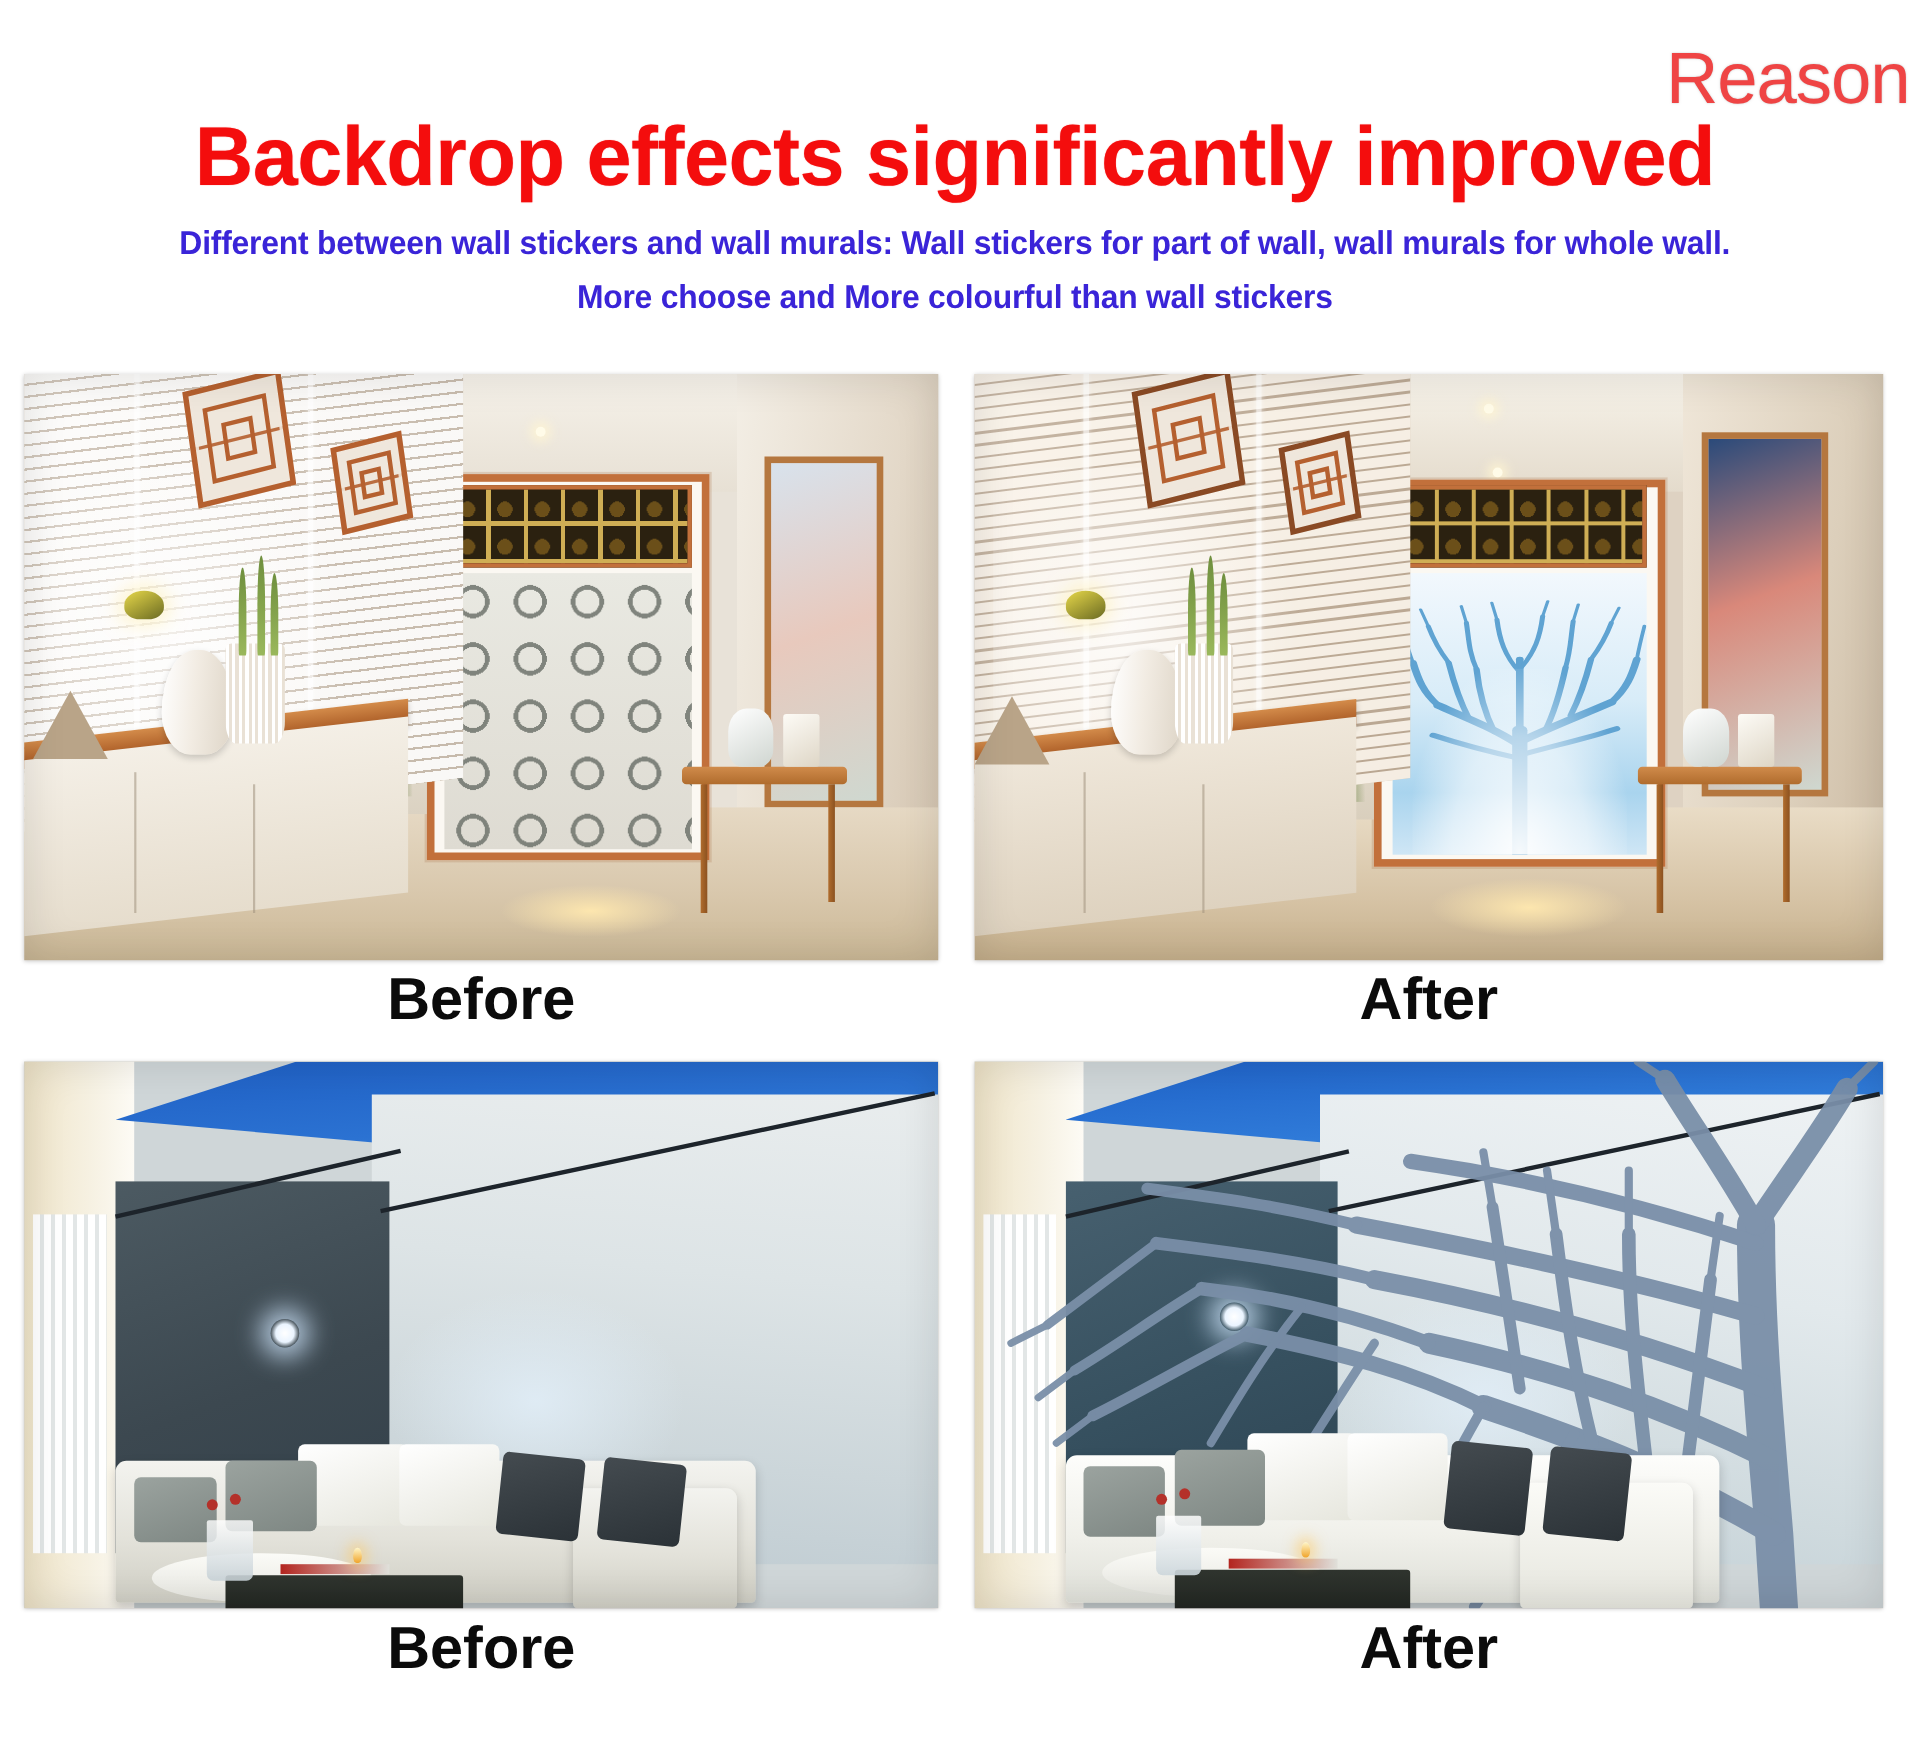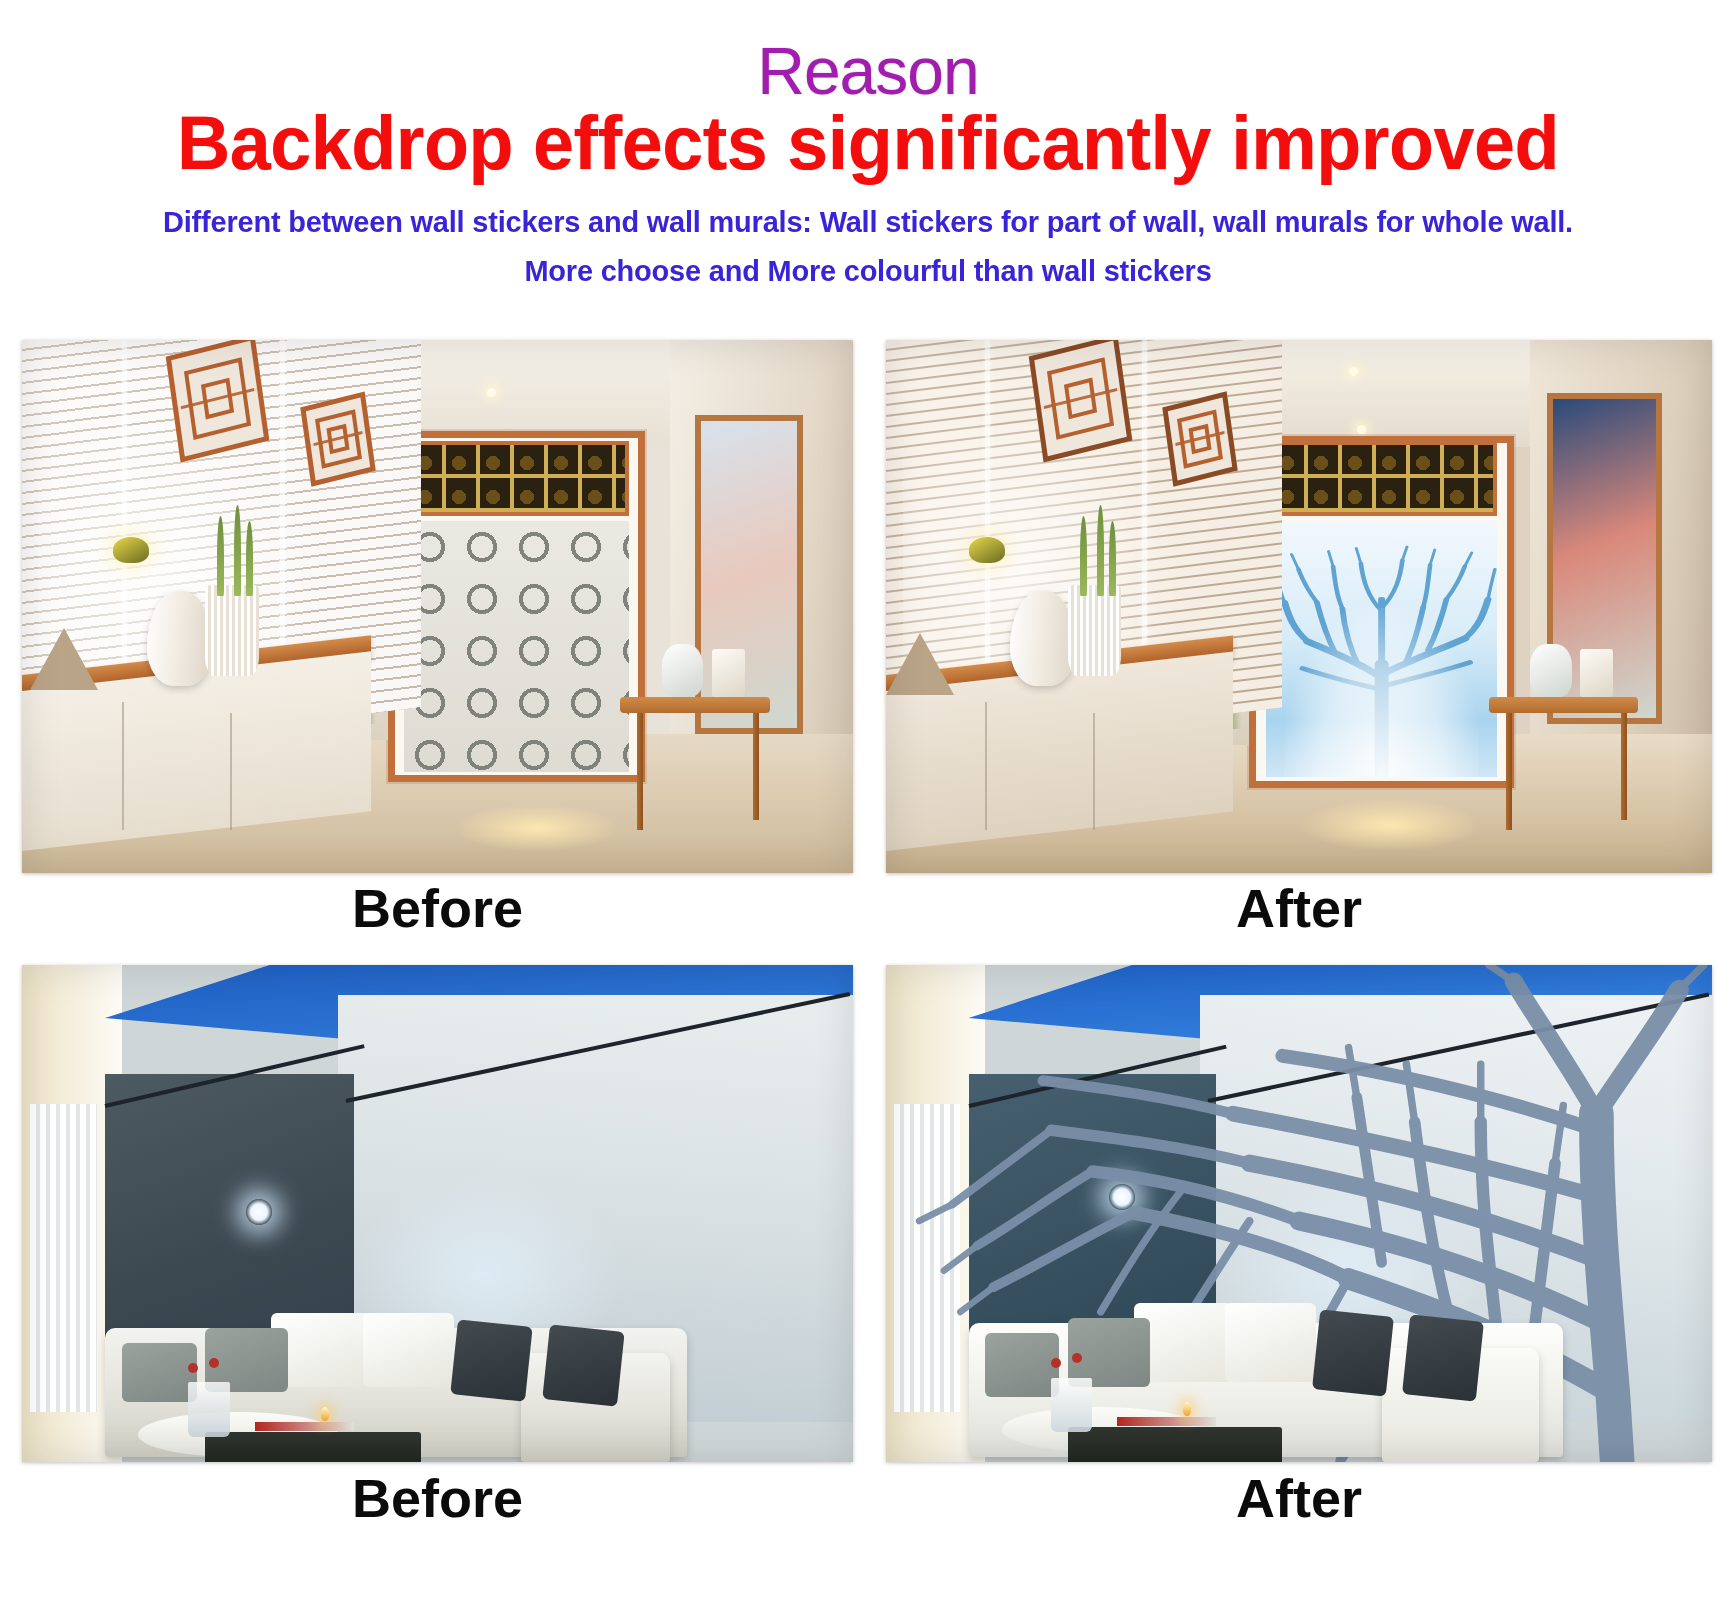--- a/index.html
+++ b/index.html
@@ -9,24 +9,24 @@
     font-family:"Liberation Sans", sans-serif;
     overflow:hidden;
   }
   .page { position:relative; width:1736px; height:1600px; background:#fff; }
 
   
   .header { position:absolute; left:0; top:0; width:1736px; height:300px; }
 
   .reason-word {
     position:absolute; left:0; top:36px; width:1736px;
-    text-align:center;
+    text-align:right;
     font-size:66px; line-height:70px;
     font-weight:400;
-    color:#a21caf;
+    color:#ef4444;
     letter-spacing:-1px;
     font-family:"Liberation Sans", sans-serif;
     text-shadow:0 0 2px rgba(150,150,150,0.55);
   }
 
   .headline {
     position:absolute; left:0; top:101px; width:1736px;
     text-align:center;
     font-size:76px; line-height:84px;
     font-weight:bold;

